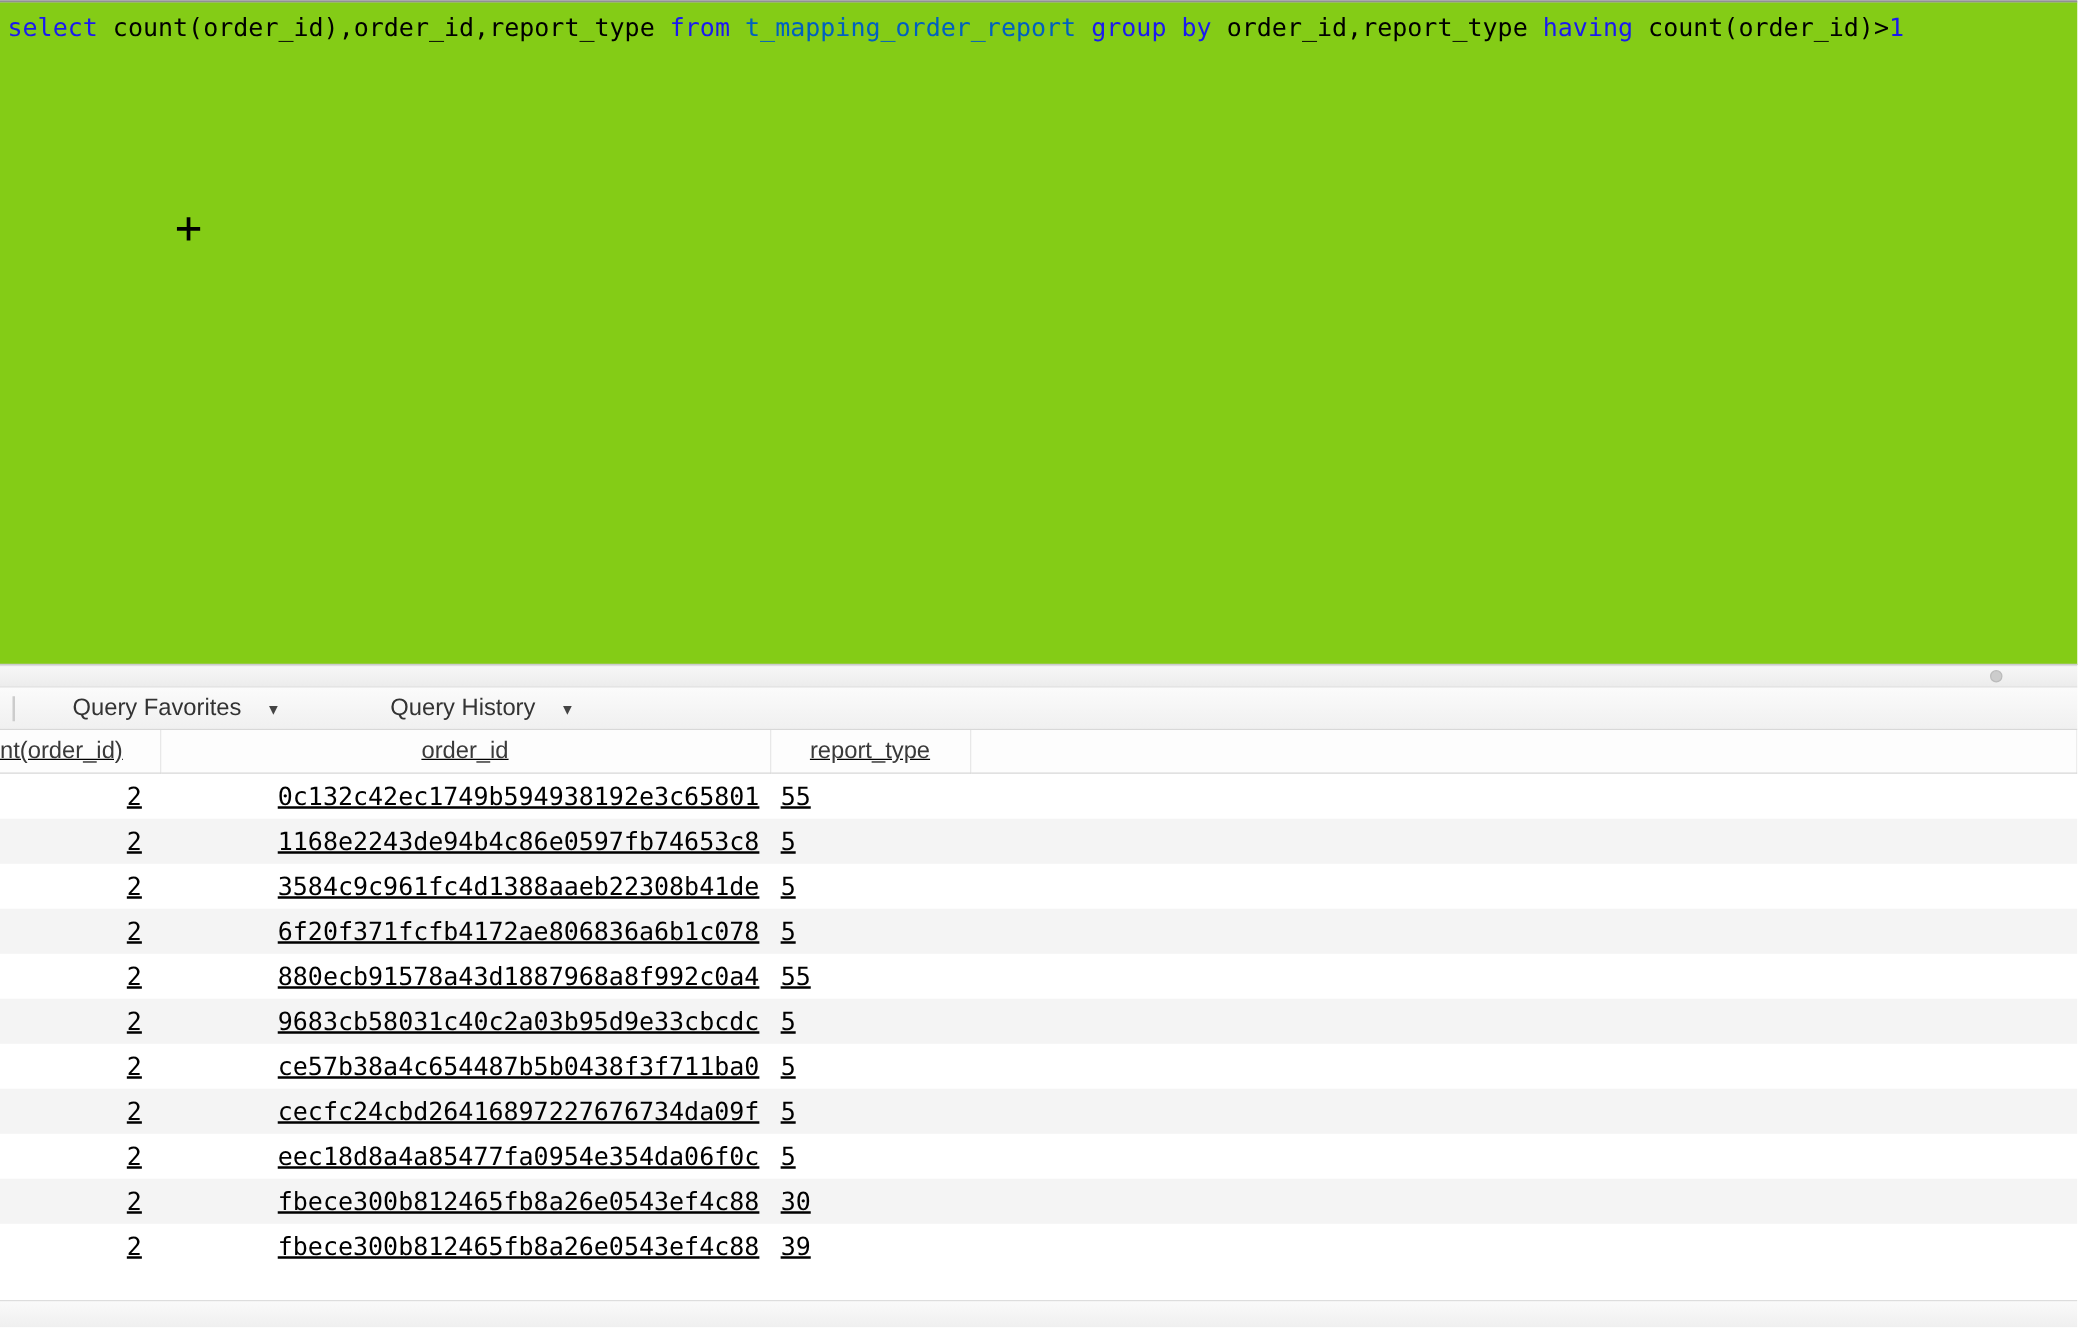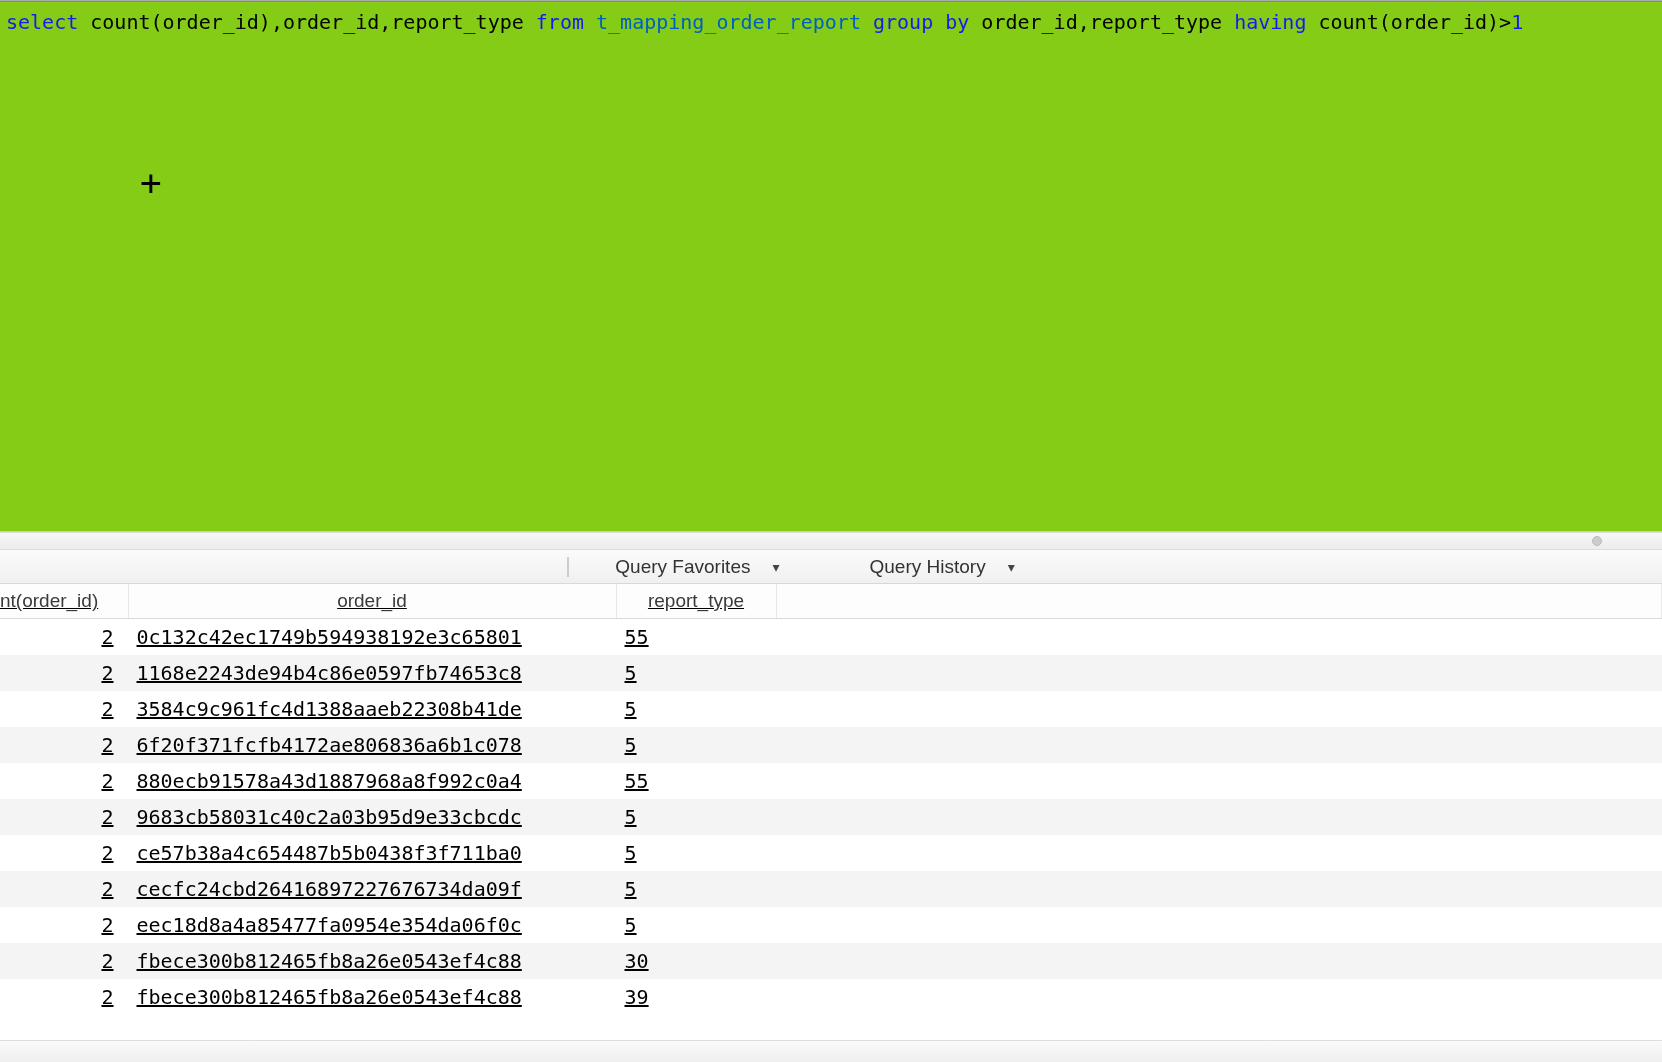--- a/index.html
+++ b/index.html
@@ -71,21 +71,20 @@
     }
     .query-bar {
       height: 34px;
       background: linear-gradient(#fbfbfb, #f0f0f0);
       border-bottom: 1px solid #d8d8d8;
       display: flex;
       align-items: center;
       padding-left: 10px;
       font-size: 19px;
       color: #333;
-      justify-content: center;
     }
     .query-bar .left-sep {
       width: 2px;
       height: 20px;
       background: #ccc;
       margin-right: 46px;
     }
     .query-bar-item {
       display: inline-flex;
       align-items: center;
@@ -125,20 +124,21 @@
     .results-body tr:nth-child(even) {
       background: #f4f4f4;
     }
     .col-count {
       width: 128px;
       text-align: right;
       padding-right: 14px !important;
     }
     .col-orderid {
       width: 488px;
+      text-align: right;
     }
     .col-reporttype {
       width: 160px;
     }
     .col-rest {
       width: auto;
     }
     .bottom-bar {
       height: 22px;
       background: linear-gradient(#fafafa, #efefef);

